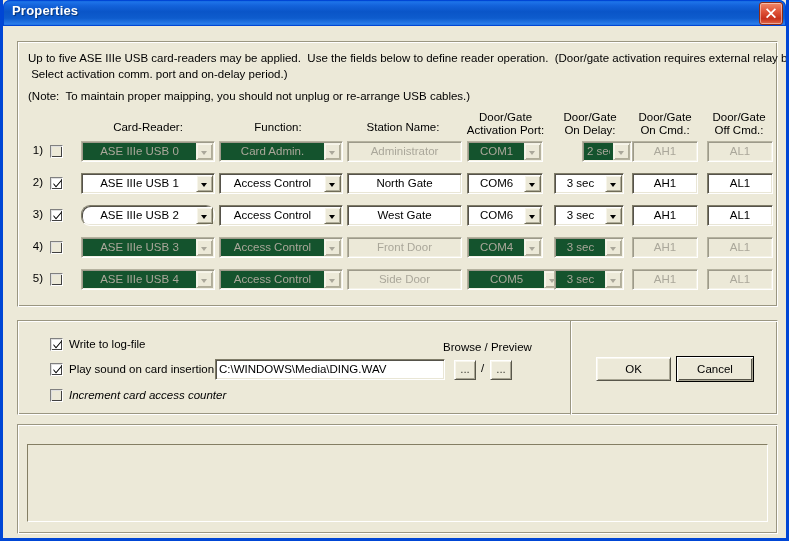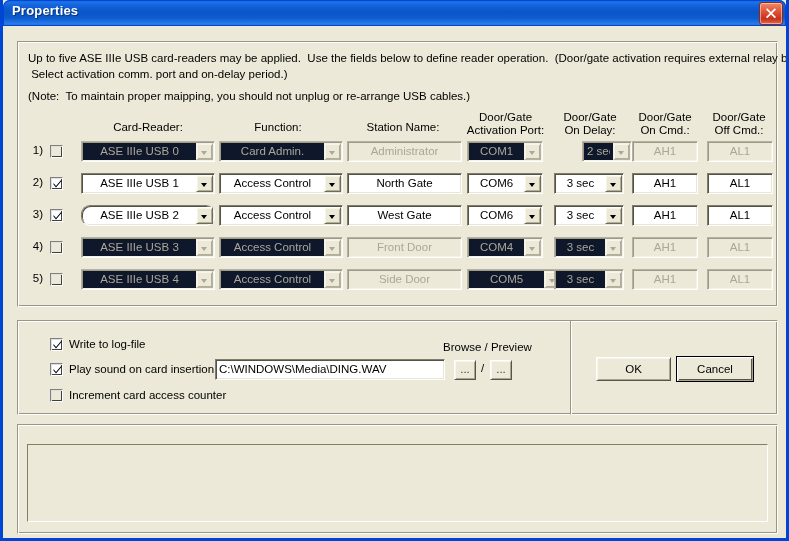--- a/index.html
+++ b/index.html
@@ -145,21 +145,21 @@
     position: absolute;
     box-sizing: border-box;
     height: 21px;
     background: #ffffff;
     border: 1px solid;
     border-color: #7f7c68 #ffffff #ffffff #7f7c68;
     box-shadow: 1px 1px 0 0 #55524a inset, -1px -1px 0 0 #e9e6d6 inset;
     cursor: pointer;
   }
   .combo.dis {
-    background: #0f172a;
+    background: #14532d;
     border-color: #b5b29f #ffffff #ffffff #b5b29f;
     box-shadow: 1px 1px 0 0 #9d9a8a inset, -1px -1px 0 0 #f4f2e6 inset;
   }
   .combo .ctext {
     position: absolute;
     left: 4px;
     right: 21px;
     top: 0;
     height: 19px;
     line-height: 19px;
@@ -438,21 +438,21 @@
   <div class="optlabel" style="left:66px; top:338px;">Write to log-file</div>
 
   <div class="cb" style="left:47px; top:363px;">
     <svg class="tick" viewBox="0 0 11 11">
       <path d="M1.5 5 L4 8 L9.5 1.5 L9.5 3 L4 9.5 L1.5 6.5 Z" fill="#000000"></path>
     </svg>
   </div>
   <div class="optlabel" style="left:66px; top:363px;">Play sound on card insertion:</div>
 
   <div class="cb dis" style="left:47px; top:389px;"></div>
-  <div class="optlabel" style="left:66px; top:389px;">Increment card access counter</div>
+  <div class="optlabel" style="left:66px; top:389px;font-style:italic;">Increment card access counter</div>
 
   <div class="fld left" style="left:212px; top:359px; width:230px;">C:\WINDOWS\Media\DING.WAV</div>
 
   <div class="optlabel" style="left:440px; top:341px;">Browse / Preview</div>
 
   <div class="dotbtn" style="left:451px; top:360px;">...</div>
   <div class="slash" style="left:478px; top:362px;">/</div>
   <div class="dotbtn" style="left:487px; top:360px;">...</div>
 
   <div class="groupbox" style="left:567px; top:320px; width:208px; height:95px;"></div>

